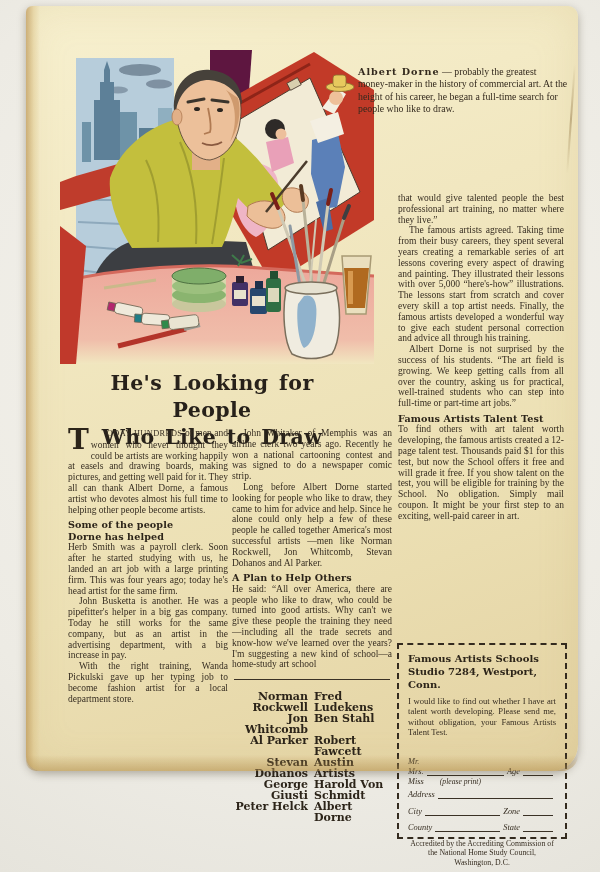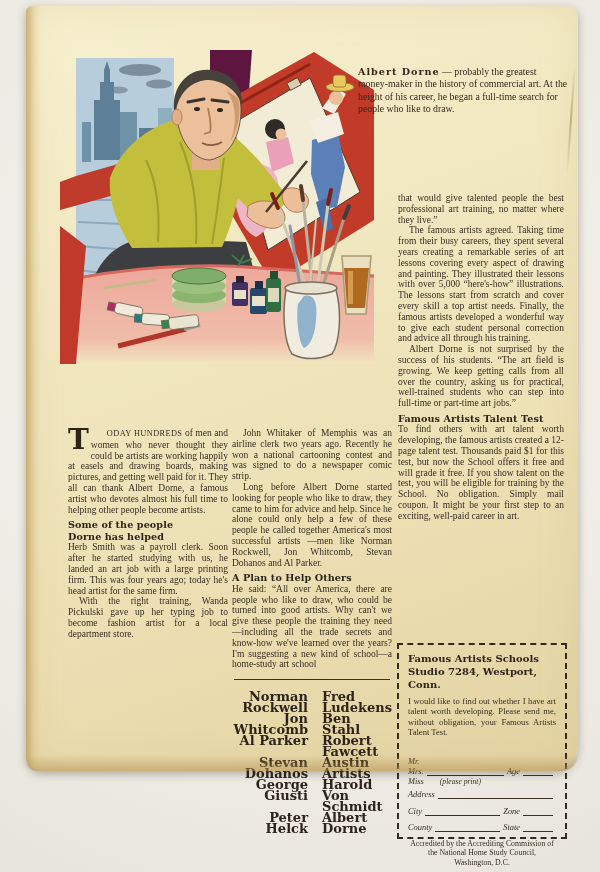--- a/index.html
+++ b/index.html
@@ -47,22 +47,22 @@
   .subhead{margin:4px 0 0 0;font-family:"DejaVu Serif",serif;font-weight:700;
     font-size:9.6px;line-height:11.5px;color:#2c2419;letter-spacing:.1px;}
   .dropcap{float:left;font-family:"DejaVu Serif",serif;font-weight:700;
     font-size:28px;line-height:22px;margin:1px 2px 0 0;color:#2c2419;}
   .smallcaps{font-size:8.3px;letter-spacing:.4px;padding-left:16px;}
 
   .artists{margin-top:9px;}
   .artists .rule{border:none;border-top:1.6px solid #3a3125;margin:0 2px 7px 2px;}
   .artists .title{text-align:center;font-family:"DejaVu Serif",serif;font-weight:700;
     font-size:10px;line-height:12.5px;color:#2c2419;}
-  .artists .list{margin-top:11px;display:grid;grid-template-columns:76px 1fr;column-gap:14px;
-    font-family:"DejaVu Serif",serif;font-weight:700;font-size:13px;line-height:11px;color:#2c2419;}
+  .artists .list{margin-top:11px;display:grid;grid-template-columns:76px 1fr;column-gap:6px;
+    font-family:"DejaVu Serif",serif;font-weight:700;font-size:11px;line-height:11px;color:#2c2419;}
   .artists .l{text-align:right;}
   .artists .r{text-align:left;}
 
   .coupon{position:absolute;left:371px;top:637px;width:170px;height:196px;box-sizing:border-box;
     border:2px dashed #342b1f;padding:7px 9px 5px 9px;color:#362d21;}
   .coupon .t{font-family:"DejaVu Serif",serif;font-weight:700;font-size:10px;line-height:13px;color:#2c2419;}
   .coupon .body{margin:5px 0 0 0;font-size:8.6px;line-height:10.4px;text-align:justify;}
   .frm{font-style:italic;font-size:8.4px;line-height:9px;margin-top:19px;}
   .frow{display:flex;align-items:flex-end;margin-top:4px;}
   .fill{flex:1;border-bottom:1px solid #3a3125;height:7px;margin:0 3px;}
@@ -221,28 +221,33 @@
       <g>
         <path d="M282,206 L311,206 L306,264 L286,264 Z" fill="#eadfbe" stroke="#a89a74" stroke-width="1.5"></path>
         <path d="M284,218 L309,218 L305,258 L287,258 Z" fill="#b06a20"></path>
         <rect x="288" y="221" width="5" height="33" fill="#d89a50"></rect>
       </g>
     </g>
   </svg>
 
   <p class="caption"><b>Albert Dorne</b><span> — probably the greatest money-maker in the history of commercial art. At the height of his career, he began a full-time search for people who like to draw.</span></p>
 
+  <div class="headline">
+    <div>He's Looking for People</div>
+    <div>Who Like to Draw</div>
+  </div>
 
   <div class="col col-left">
     <p class="para"><span class="dropcap">T</span><span class="smallcaps">ODAY HUNDREDS</span><span> of men and women who never thought they could be artists are working happily at easels and drawing boards, making pictures, and getting well paid for it. They all can thank Albert Dorne, a famous artist who devotes almost his full time to helping other people become artists.</span></p>
     <h3 class="subhead">
       <div>Some of the people</div>
       <div>Dorne has helped</div>
     </h3>
     <p class="para">Herb Smith was a payroll clerk. Soon after he started studying with us, he landed an art job with a large printing firm. This was four years ago; today he's head artist for the same firm.</p>
+    <p class="para ind">John Busketta is another. He was a pipefitter's helper in a big gas company. Today he still works for the same company, but as an artist in the advertising department, with a big increase in pay.</p>
     <p class="para ind">With the right training, Wanda Pickulski gave up her typing job to become fashion artist for a local department store.</p>
   </div>
 
   <div class="col col-mid">
     <p class="para ind">John Whitaker of Memphis was an airline clerk two years ago. Recently he won a national cartooning contest and was signed to do a newspaper comic strip.</p>
     <p class="para ind">Long before Albert Dorne started looking for people who like to draw, they came to him for advice and help. Since he alone could only help a few of these people he called together America's most successful artists —men like Norman Rockwell, Jon Whitcomb, Stevan Dohanos and Al Parker.</p>
     <h3 class="subhead">A Plan to Help Others</h3>
     <p class="para">He said: “All over America, there are people who like to draw, who could be turned into good artists. Why can't we give these people the training they need—including all the trade secrets and know-how we've learned over the years? I'm suggesting a new kind of school—a home-study art school</p>
 
     <div class="artists">

